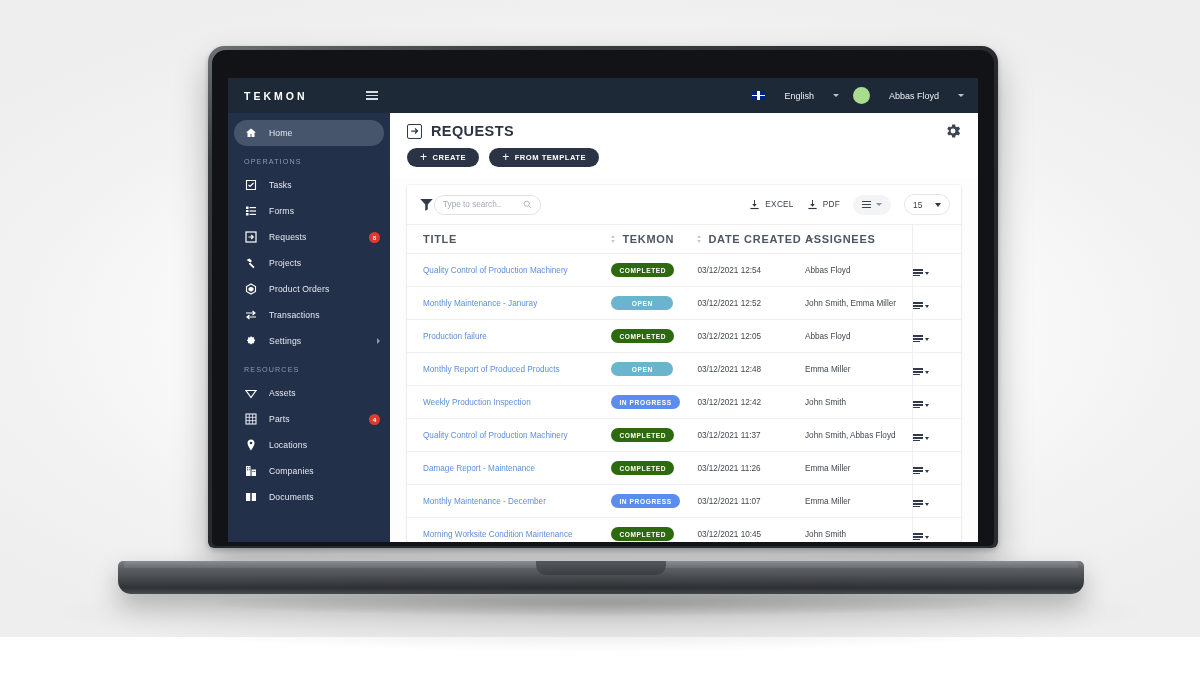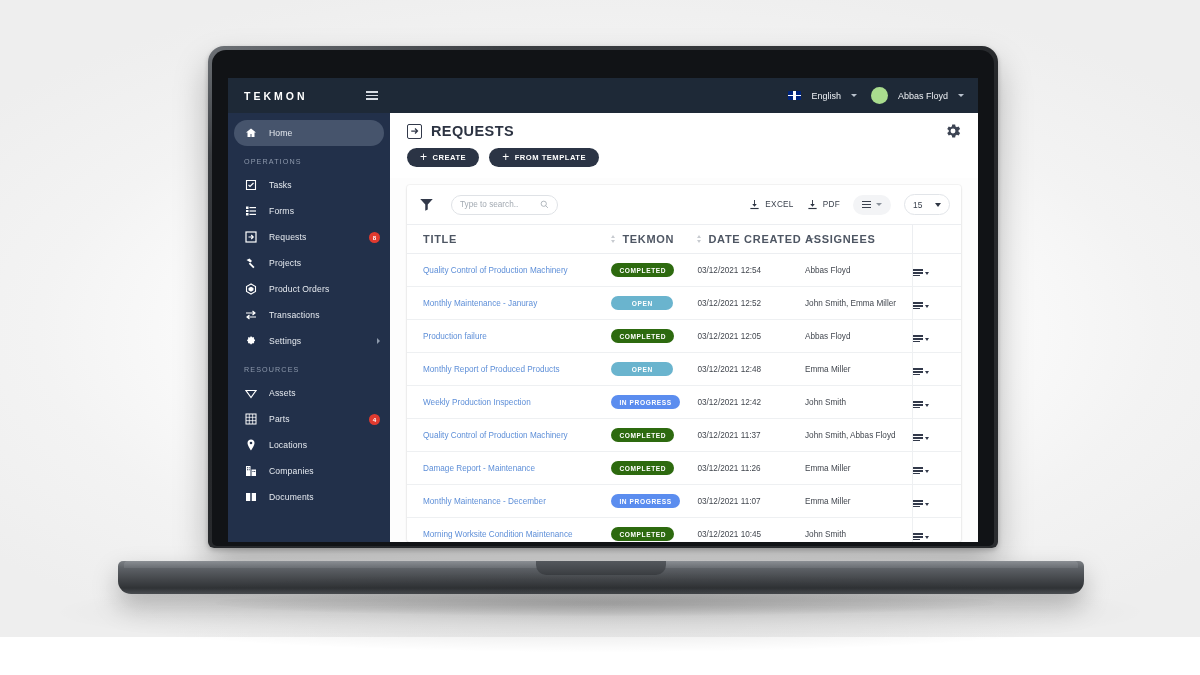--- a/index.html
+++ b/index.html
@@ -111,21 +111,21 @@
   .hamburger { display: flex; flex-direction: column; gap: 2px; cursor: pointer; }
   .hamburger i { display: block; width: 12px; height: 1.6px; background: #d7dce3; }
 
   .topbar-right {
     margin-left: auto;
     display: flex; align-items: center; gap: 14px;
     padding-right: 14px;
     height: 100%;
   }
   .lang, .user {
-    display: flex; align-items: center; gap: 10px;
+    display: flex; align-items: center; gap: 19px;
     color: #eef1f5; font-size: 9px; cursor: pointer;
   }
   .flag {
     width: 13px; height: 9px; border-radius: 1px;
     background:
       linear-gradient(to bottom, transparent 40%, #ffffff 40%, #ffffff 60%, transparent 60%),
       linear-gradient(to right, transparent 41%, #ffffff 41%, #ffffff 59%, transparent 59%),
       linear-gradient(to bottom, transparent 43%, #cf142b 43%, #cf142b 57%, transparent 57%),
       linear-gradient(to right, transparent 44%, #cf142b 44%, #cf142b 56%, transparent 56%),
       #00247d;
@@ -267,21 +267,21 @@
     border-radius: 3px;
     box-shadow: 0 1px 3px rgba(0,0,0,.09), 0 0 0 1px rgba(0,0,0,.03);
     flex: 1 1 auto;
     display: flex; flex-direction: column;
     min-height: 0;
     overflow: hidden;
   }
   .toolbar {
     display: flex; align-items: center;
     padding: 9px 11px 9px 12px;
-    gap: 17px;
+    gap: 0;
   }
   .funnel { width: 15px; height: 15px; cursor: pointer; flex: 0 0 15px; }
   .funnel svg { width: 15px; height: 15px; display: block; fill: #32394a; }
 
   .search-box {
     display: flex; align-items: center;
     width: 107px; height: 20px;
     border: 1px solid #dfe2e6;
     border-radius: 11px;
     padding: 0 8px;

